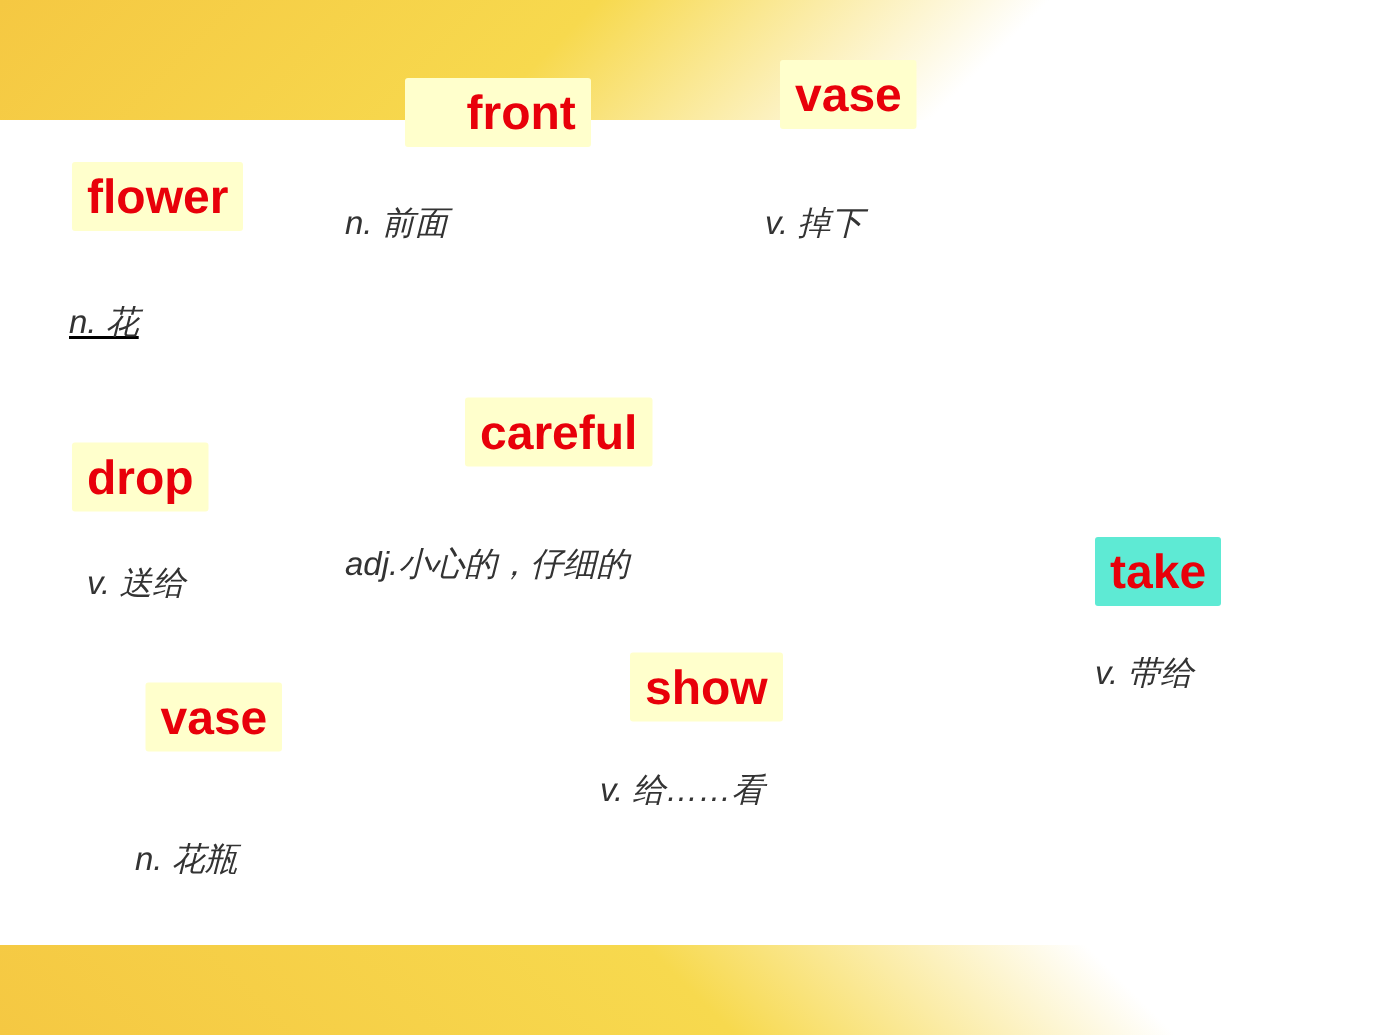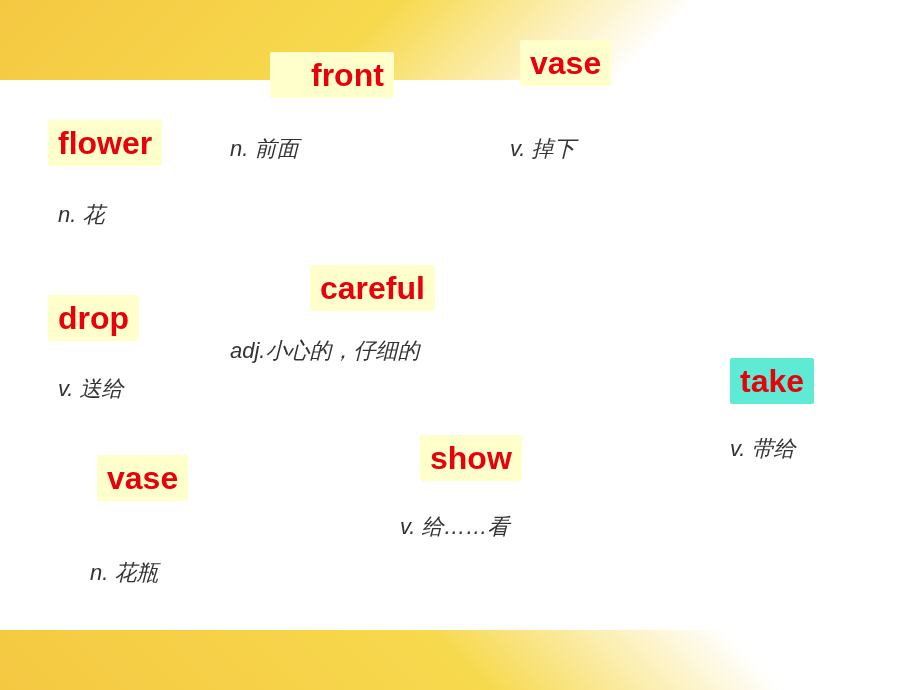--- a/index.html
+++ b/index.html
@@ -55,27 +55,28 @@
     .word-pos-cn {
       font-size: 22px;
       color: #333;
       display: block;
       font-style: italic;
     }
 
     
     #word-flower {
       left: 48px;
-      top: 120px;
+      top: 108px;
     }
 
     #word-flower-def {
-      left: 48px;
+      left: 36px;
       top: 196px;
       background: transparent;
+      text-decoration: underline;
     }
 
     #word-front {
       left: 270px;
       top: 52px;
       background: #ffffcc;
       padding-left: 41px;
     }
 
     #word-front-def {
@@ -97,21 +98,21 @@
     }
 
     #word-careful {
       left: 310px;
       top: 265px;
       background: #ffffcc;
     }
 
     #word-careful-def {
       left: 220px;
-      top: 332px;
+      top: 357px;
       background: transparent;
       text-align: right;
     }
 
     #word-send {
       left: 48px;
       top: 295px;
       background: #ffffcc;
     }
 

